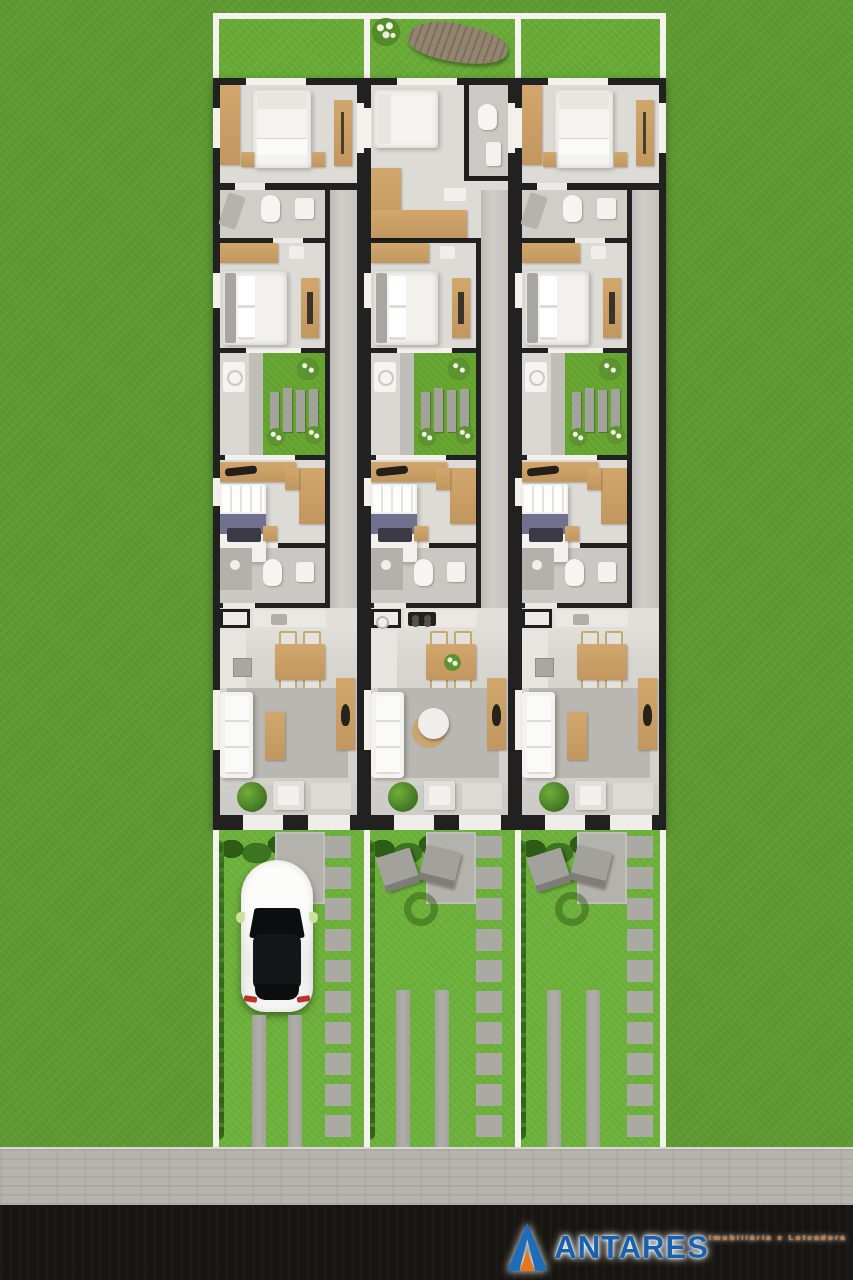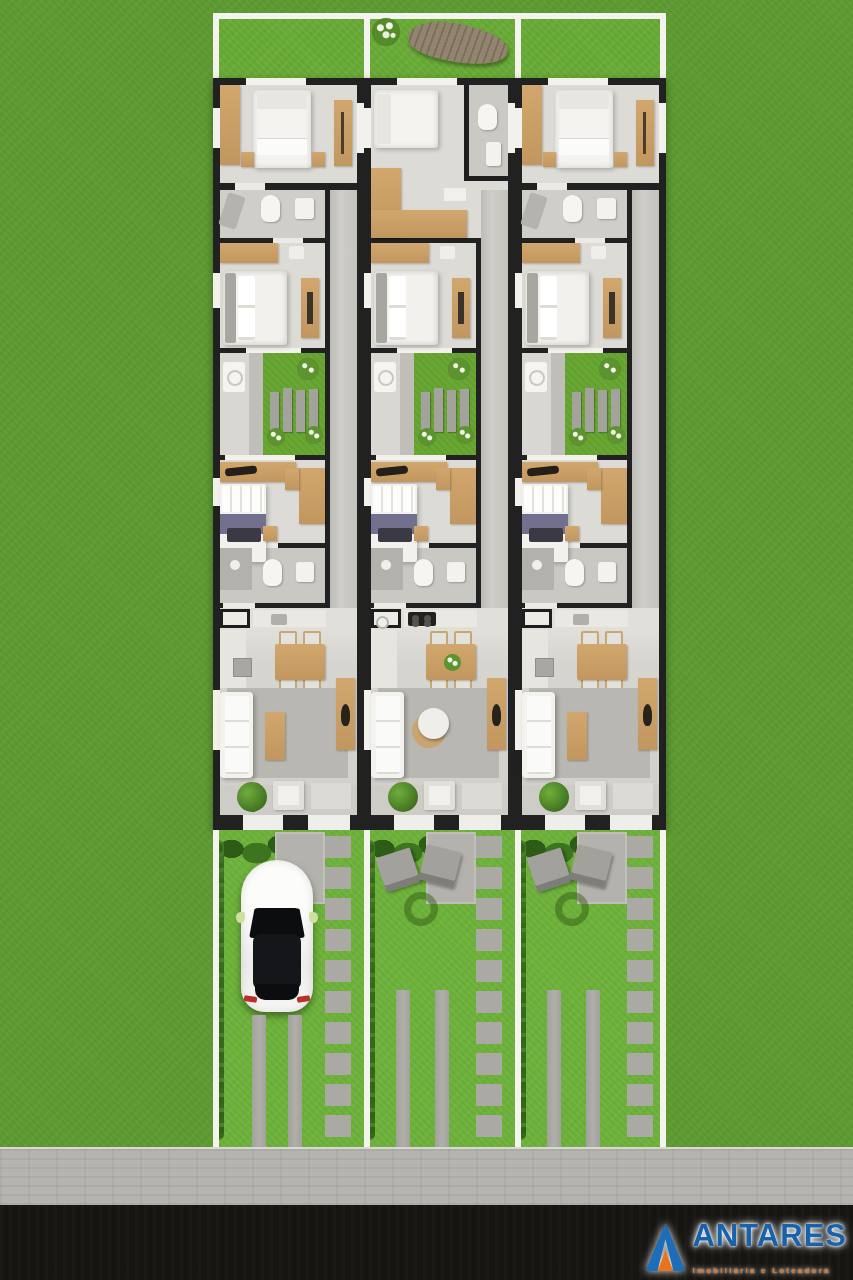--- a/index.html
+++ b/index.html
@@ -228,24 +228,24 @@
   .street{left:0;top:1205px;width:853px;height:75px;background:#161511;
     background-image:repeating-linear-gradient(90deg, rgba(255,255,255,.02) 0 3px, transparent 3px 9px);}
 
   
   .logo{right:6px;top:1218px;height:58px;display:flex;align-items:center;gap:7px;}
   .licon{position:relative;width:40px;height:48px;filter:drop-shadow(0 0 4px rgba(255,255,255,.95));}
   .licon .tri{position:absolute;inset:0;background:#1d6db8;
     clip-path:polygon(50% 0,100% 100%,70% 100%,50% 34%,30% 100%,0 100%);}
   .licon .tri2{position:absolute;left:31%;top:56%;width:38%;height:44%;background:#e8751c;
     clip-path:polygon(50% 0,100% 100%,0 100%);}
-  .ltxt{display:flex;flex-direction:column;line-height:1;}
+  .ltxt{display:flex;flex-direction:row;line-height:1;}
   .lname{font-weight:bold;font-size:31px;letter-spacing:1px;color:#1761ad;
     text-shadow:0 0 5px #fff, 0 0 10px #fff, 0 0 2px #fff;}
-  .ltag{font-weight:bold;font-size:8px;letter-spacing:2.2px;color:#e07724;margin-top:16px;
+  .ltag{font-weight:bold;font-size:8px;letter-spacing:2.2px;color:#e07724;margin-top:2px;
     text-shadow:0 0 3px #fff, 0 0 6px #fff;}
 </style>
 </head>
 <body>
 
 <div id="canvas">
 
   <div class="byard gtex"></div>
   <div class="fenceH"></div>
   <div class="fv" style="left:213px"></div>

